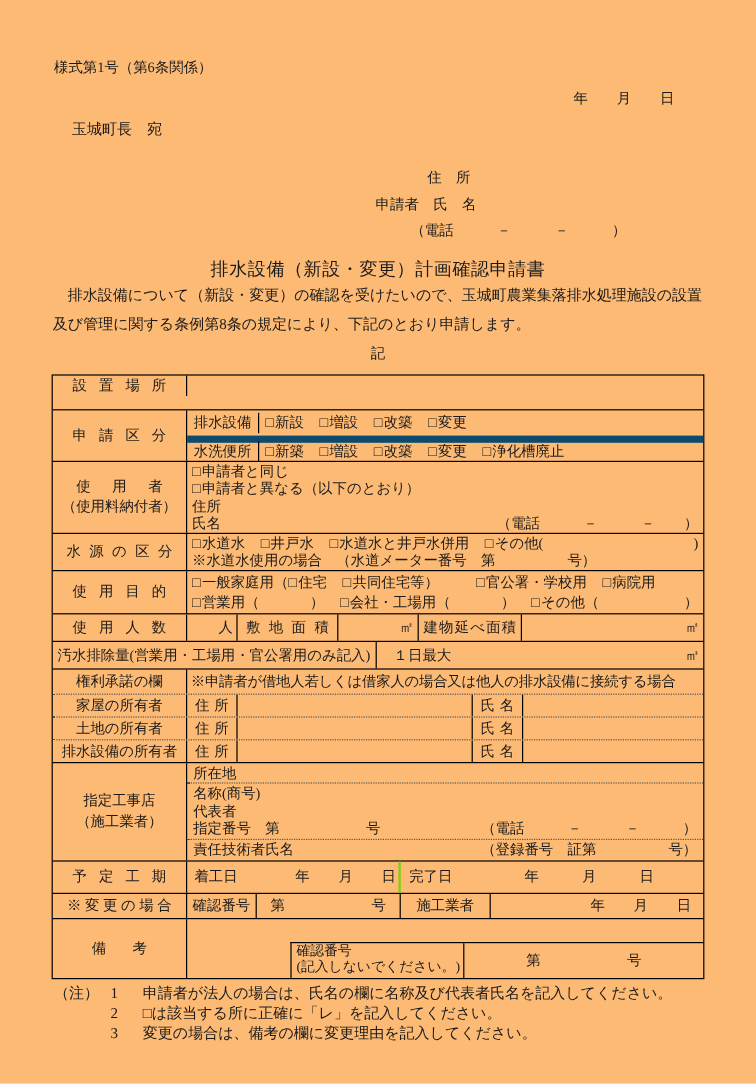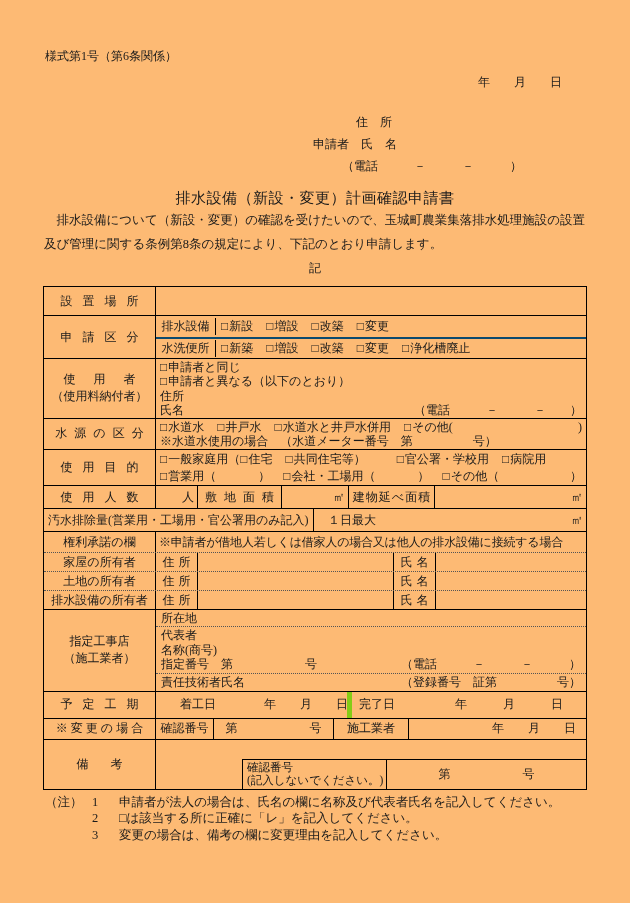--- a/index.html
+++ b/index.html
@@ -23,21 +23,21 @@
   .applicant { margin-top:20px; margin-left:313px; line-height:22px; }
   .app-l1 { padding-left:43px; }
   .app-l3 { padding-left:29px; }
   .doc-title { text-align:center; margin-top:12px; font-size:15px; letter-spacing:0.5px; }
   .intro { padding:0 44px; font-size:12.5px; line-height:24px; }
   .record-mark { text-align:center; margin-top:4px; }
 
   
   .tbl { margin:9px auto 0 43px; width:544px; border:1.5px solid #000; }
   .tr { display:flex; align-items:stretch; border-top:1px solid #000; }
-  .tr.first { border-top:none; }
+  .tr.first { border-top:none;flex-direction:column; }
   .tr.dot { border-top:1px dotted #555; }
   .lbl {
     width:112px; flex:none;
     display:flex; flex-direction:column; align-items:center; justify-content:center;
     text-align:center; border-right:1px solid #000;
   }
   .grow { flex:1 1 auto; min-width:0; }
   .vline { border-right:1px solid #000; }
   .flexline { display:flex; align-items:center; }
   .push { margin-left:auto; }
@@ -52,21 +52,21 @@
   .ls18 { letter-spacing:18px; margin-right:-18px; }
   .ls22 { letter-spacing:22px; margin-right:-22px; }
 
   .opt { white-space:nowrap; margin-right:13px; }
   .opt.tight { margin-right:0; }
   .cb { margin-right:1px; }
   .sp40 { display:inline-block; width:42px; }
 
   .r-location { height:28px; }
   .subrow { display:flex; height:21px; align-items:center; }
-  .subrow + .subrow { border-top:2px solid #0c4a6e; }
+  .subrow + .subrow { border-top:6px solid #0c4a6e; }
   .sublbl { width:60px; flex:none; border-right:1px solid #000; text-align:center; }
   .optline { padding-left:5px; flex:1; display:flex; align-items:center; }
 
   .r-user .content { line-height:14.4px; padding:1px 4px 0 4px; }
   .r-water .content { line-height:14.2px; padding:1px 4px; }
   .r-purpose .content { line-height:16.5px; padding:1px 4px; }
 
   .r-occ { height:23px; }
   .r-occ > div { display:flex; align-items:center; }
   .w-people { width:42px; } .w-sitelbl { width:84px; } .w-site { width:67px; }
@@ -84,21 +84,21 @@
   .o-sub { width:42px; flex:none; border-right:1px solid #000; }
   .o-val1 { width:196px; flex:none; border-right:1px solid #000; }
   .o-val2 { flex:1; }
 
   .contract { display:flex; flex-direction:column; }
   .c-line1 { height:16px; display:flex; align-items:center; padding-left:5px; }
   .c-mid { border-top:1px dotted #555; line-height:14.6px; padding:1px 5px; }
   .c-line5 { border-top:1px dotted #555; height:18px; display:flex; align-items:center; padding:0 5px; }
 
   .r-sched { height:27px; }
-  .sched-start { width:178px; flex:none; border-right:5px solid #84cc16; display:flex; align-items:center; padding-left:6px;margin-left:18px; }
+  .sched-start { width:178px; flex:none; border-right:2px solid #84cc16; display:flex; align-items:center; padding-left:6px; }
   .sched-end { flex:1; display:flex; align-items:center; padding-left:7px; }
 
   .r-change { height:21px; }
   .ch1 { width:58px; flex:none; border-right:1px solid #000; }
   .ch2 { width:120px; flex:none; border-right:1px solid #000; }
   .ch3 { width:75px; flex:none; border-right:1px solid #000; }
   .ch4 { flex:1; display:flex; align-items:center; justify-content:flex-end; padding-right:10px; }
 
   .r-remarks { height:50px; }
   .remarks-body { position:relative; flex:1; }
@@ -116,20 +116,21 @@
   .note-prefix { width:47px; flex:none; }
   .note-no { width:27px; flex:none; }
 </style>
 </head>
 <body>
 
 <div class="page">
 
   <div class="form-no nowrap">様式第1号（第6条関係）</div>
   <div class="date-line nowrap">年　　月　　日</div>
+  <div class="addressee nowrap">玉城町長　宛</div>
 
   <div class="applicant">
     <div class="app-l1 nowrap">住　所</div>
     <div class="nowrap"><span>申請者</span>　<span>氏　名</span></div>
     <div class="app-l3 nowrap">（電話　　　－　　　－　　　）</div>
   </div>
 
   <div class="doc-title nowrap">排水設備（新設・変更）計画確認申請書</div>
 
   <div class="intro">
@@ -307,22 +308,22 @@
     <div class="tr">
       <div class="lbl">
         <span>指定工事店</span>
         <span>（施工業者）</span>
       </div>
       <div class="grow contract">
         <div class="c-line1">
             <span>所在地</span>
           </div>
         <div class="c-mid">
+          <div class="nowrap"><span>名称(商号)</span></div>
           <div class="nowrap"><span>代表者</span></div>
-          <div class="nowrap"><span>名称(商号)</span></div>
           <div class="flexline">
               <span class="nowrap">指定番号　第　　　　　　号</span>
               <span class="push nowrap">（電話　　　－　　　－　　　）</span>
             </div>
         </div>
         <div class="c-line5">
             <span class="nowrap">責任技術者氏名</span>
             <span class="push nowrap">（登録番号　証第　　　　　号）</span>
           </div>
       </div>

